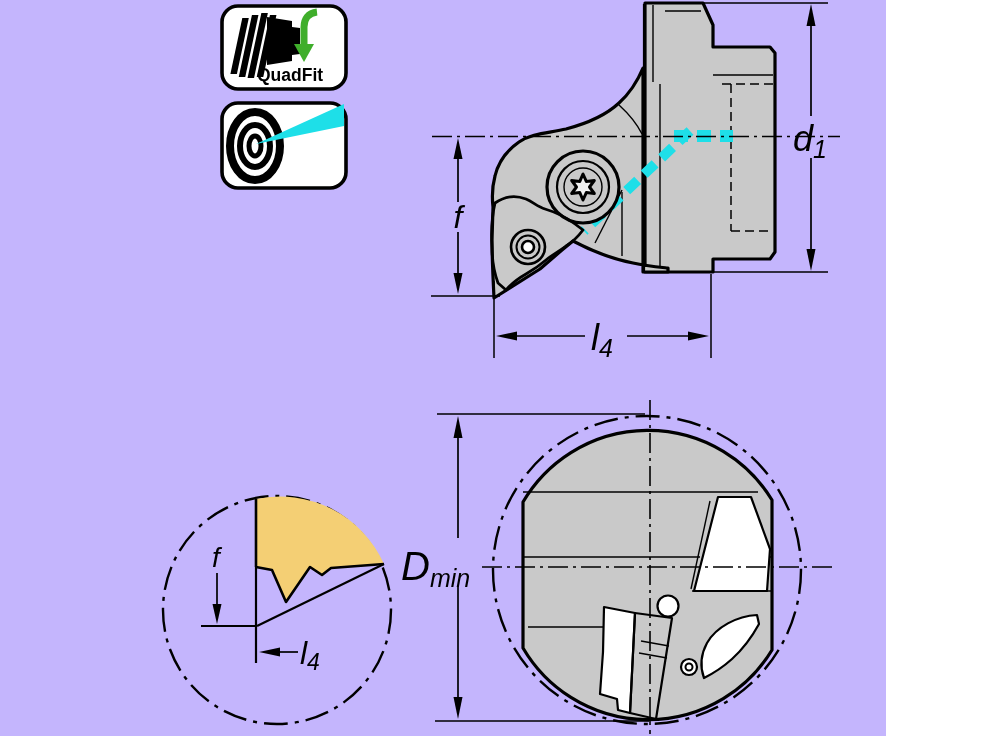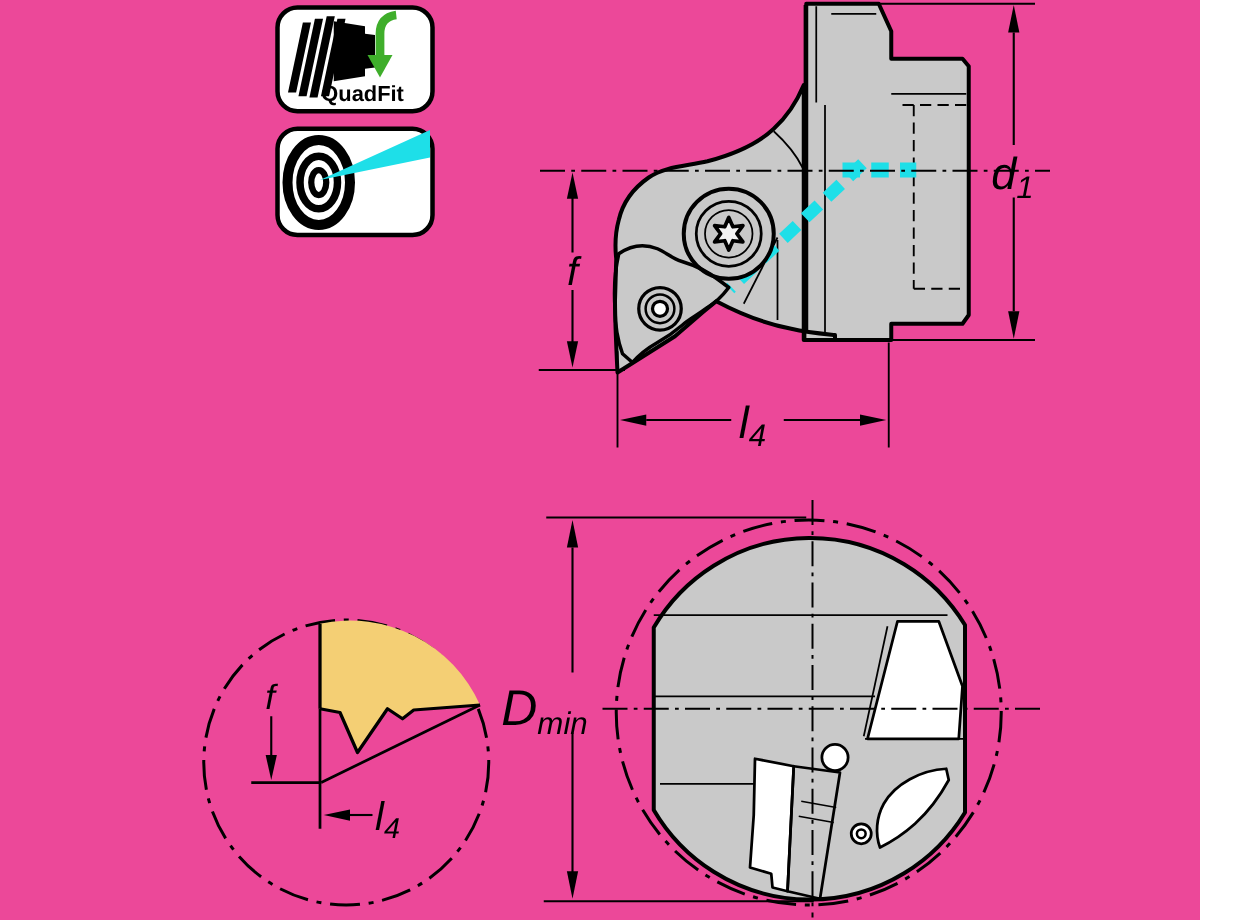--- a/index.html
+++ b/index.html
@@ -5,21 +5,21 @@
   :root{
     --body-gray:#c9c9c9;
     --insert-yellow:#eec45d;
     --detail-yellow:#f4cf74;
     --front-yellow:#f6d382;
     --coolant-cyan:#1edfe8;
     --arrow-green:#3fae2b;
     --ink:#000000;
   }
   html,body{margin:0;padding:0;background:#ffffff;}
-  .stage{position:relative;width:960px;height:736px;background:#ec4899;overflow:hidden;}
+  .stage{position:relative;width:886px;height:736px;background:#c4b5fd;overflow:hidden;}
   svg{display:block;}
   
   .heavy{stroke:var(--ink);stroke-width:3.2;fill:none;stroke-linejoin:round;stroke-linecap:round;}
   .med{stroke:var(--ink);stroke-width:2.2;fill:none;stroke-linejoin:round;}
   .thin{stroke:var(--ink);stroke-width:1.4;fill:none;}
   .hid{stroke:var(--ink);stroke-width:1.5;fill:none;stroke-dasharray:9 5;}
   .cl{stroke:var(--ink);stroke-width:1.6;fill:none;stroke-dasharray:20 5 3 5;}
   .phantom{stroke:var(--ink);stroke-width:2.4;fill:none;stroke-dasharray:24 7 4 7;}
   .dimline{stroke:var(--ink);stroke-width:1.7;fill:none;}
   .extline{stroke:var(--ink);stroke-width:1.5;fill:none;}

